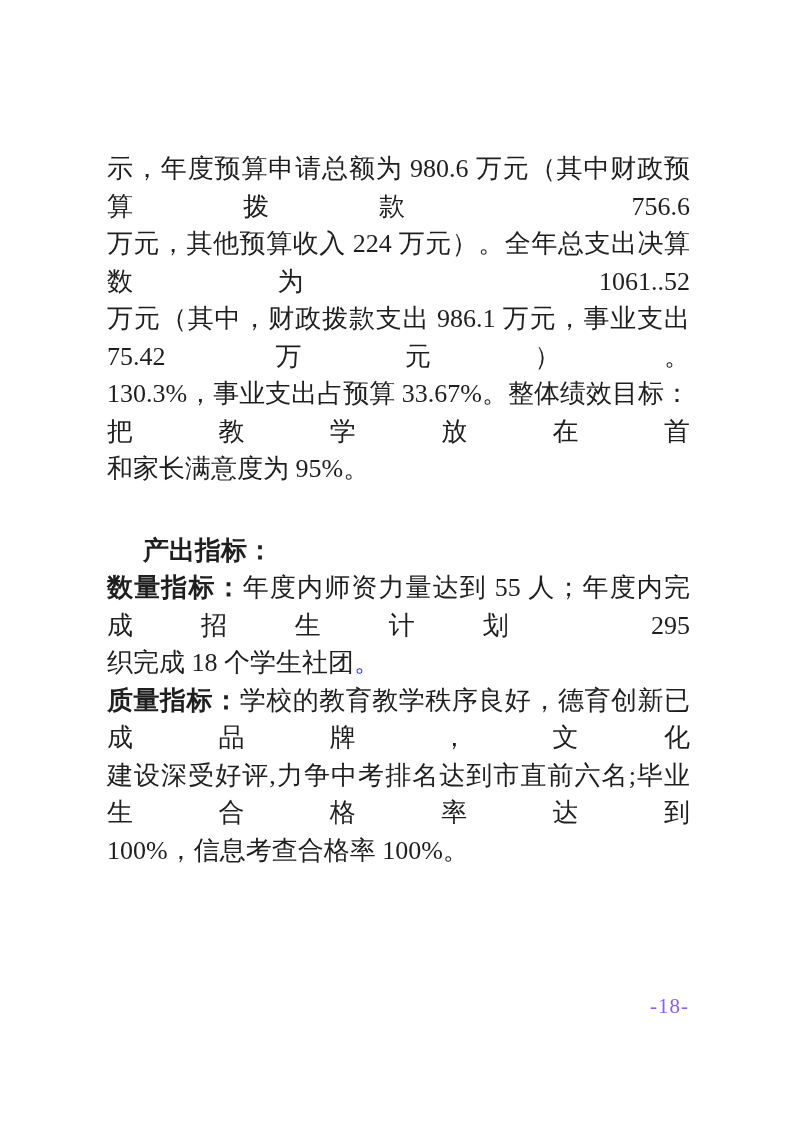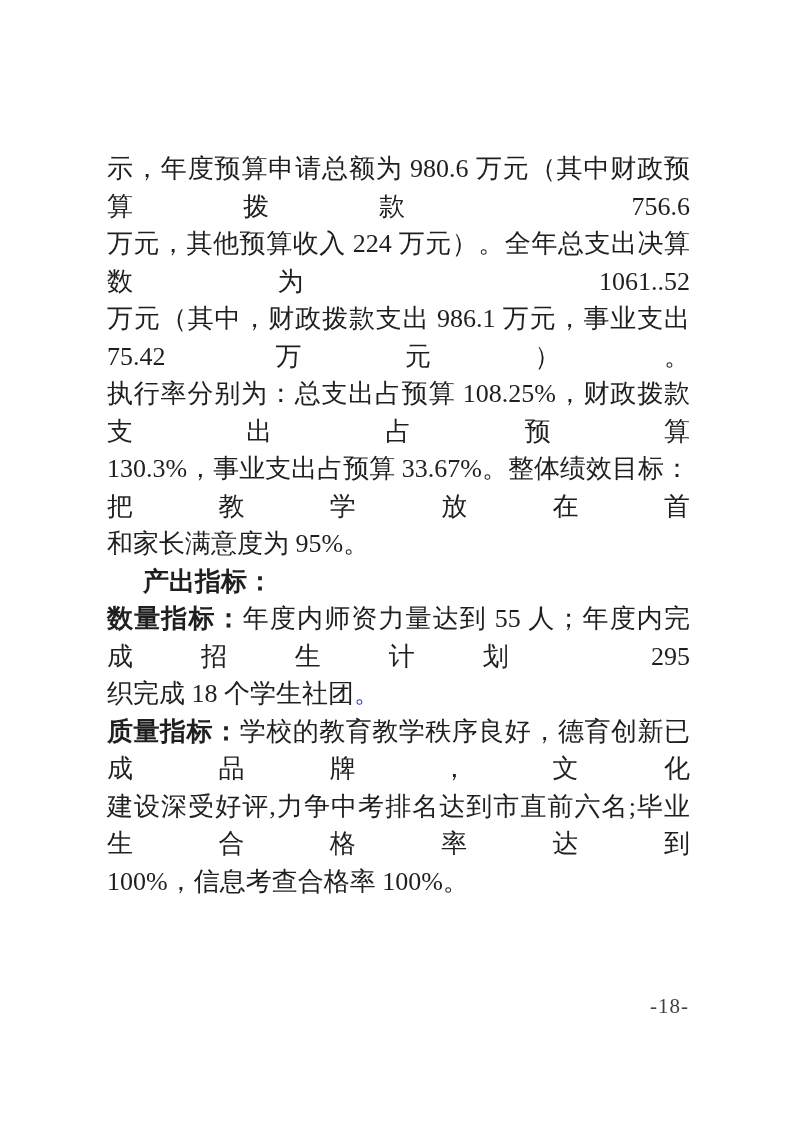--- a/index.html
+++ b/index.html
@@ -25,47 +25,47 @@
     text-align-last: left;
     white-space: normal;
   }
   .line.fill {
     text-align-last: justify;
   }
   .heading {
     padding-left: 36px;
     font-weight: 700;
     font-family: "Liberation Sans", "DejaVu Sans", sans-serif;
+    margin-top: 44px;
   }
   .b {
     font-weight: 700;
     font-family: "Liberation Sans", "DejaVu Sans", sans-serif;
     margin-top: 36px;
   }
   .blue { color: #2b3fd0; }
   .pagenum {
     position: absolute;
     left: 650px;
     top: 994px;
     font-size: 21px;
     letter-spacing: 1px;
-    color: #404040;
+    color: #8b5cf6;
     font-family: "Liberation Serif", "DejaVu Serif", serif;
   }
 </style>
 </head>
 <body>
 
 <div class="page">
   <div class="content">
 
     <div class="line fill">示，年度预算申请总额为 980.6 万元（其中财政预算拨款 756.6</div>
     <div class="line fill">万元，其他预算收入 224 万元）。全年总支出决算数为 1061..52</div>
     <div class="line fill">万元（其中，财政拨款支出 986.1 万元，事业支出 75.42 万元）。</div>
-    <div class="line fill">执行率分别为：总支出占预算 108.25%，财政拨款支出占预算</div>
     <div class="line fill">130.3%，事业支出占预算 33.67%。整体绩效目标：把教学放在首</div>
     <div class="line">和家长满意度为 95%。</div>
 
     <div class="line heading">产出指标：</div>
 
     <div class="line fill"><span class="b">数量指标：</span><span>年度内师资力量达到 55 人；年度内完成招生计划 295</span></div>
     <div class="line"><span>织完成 18 个学生社团</span><span class="blue">。</span></div>
 
     <div class="line fill"><span class="b">质量指标：</span><span>学校的教育教学秩序良好，德育创新已成品牌，文化</span></div>
     <div class="line fill">建设深受好评,力争中考排名达到市直前六名;毕业生合格率达到</div>

